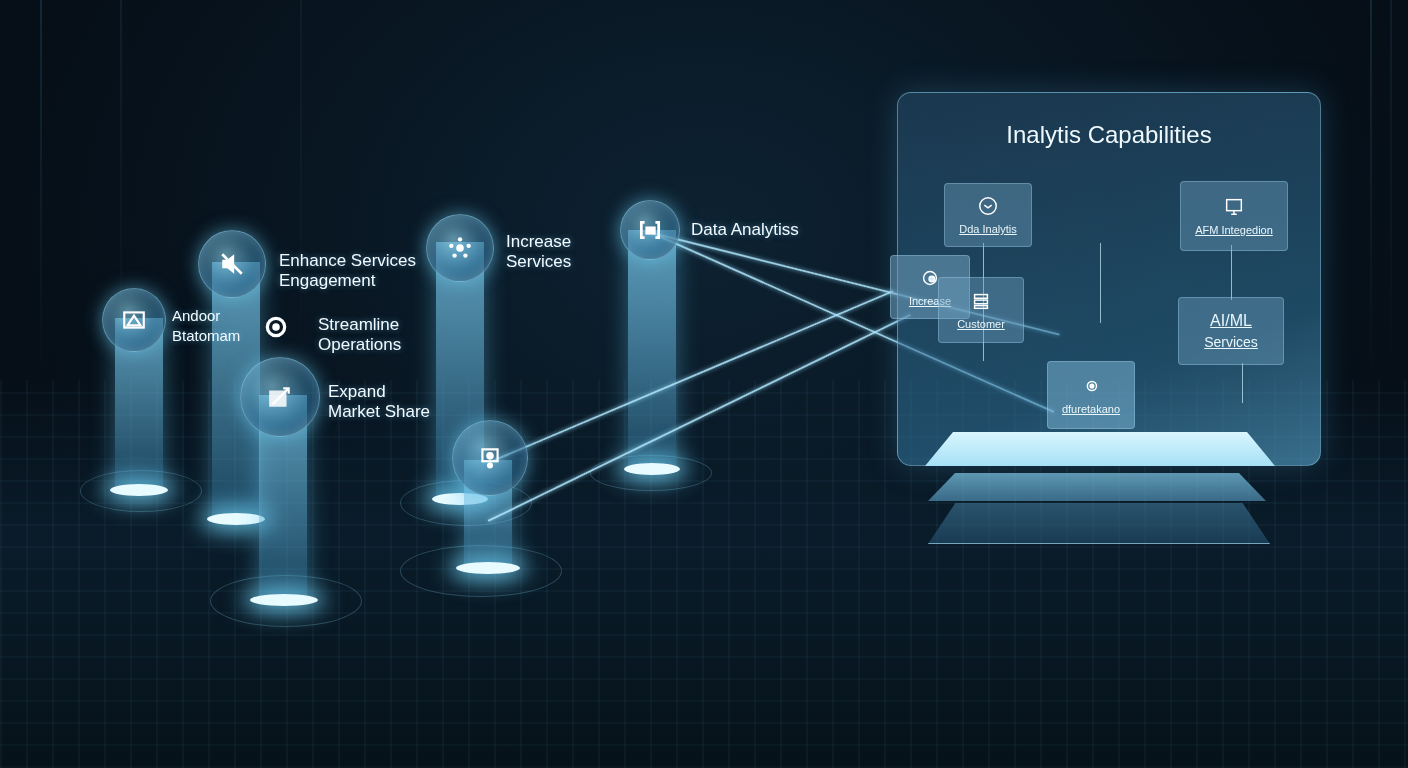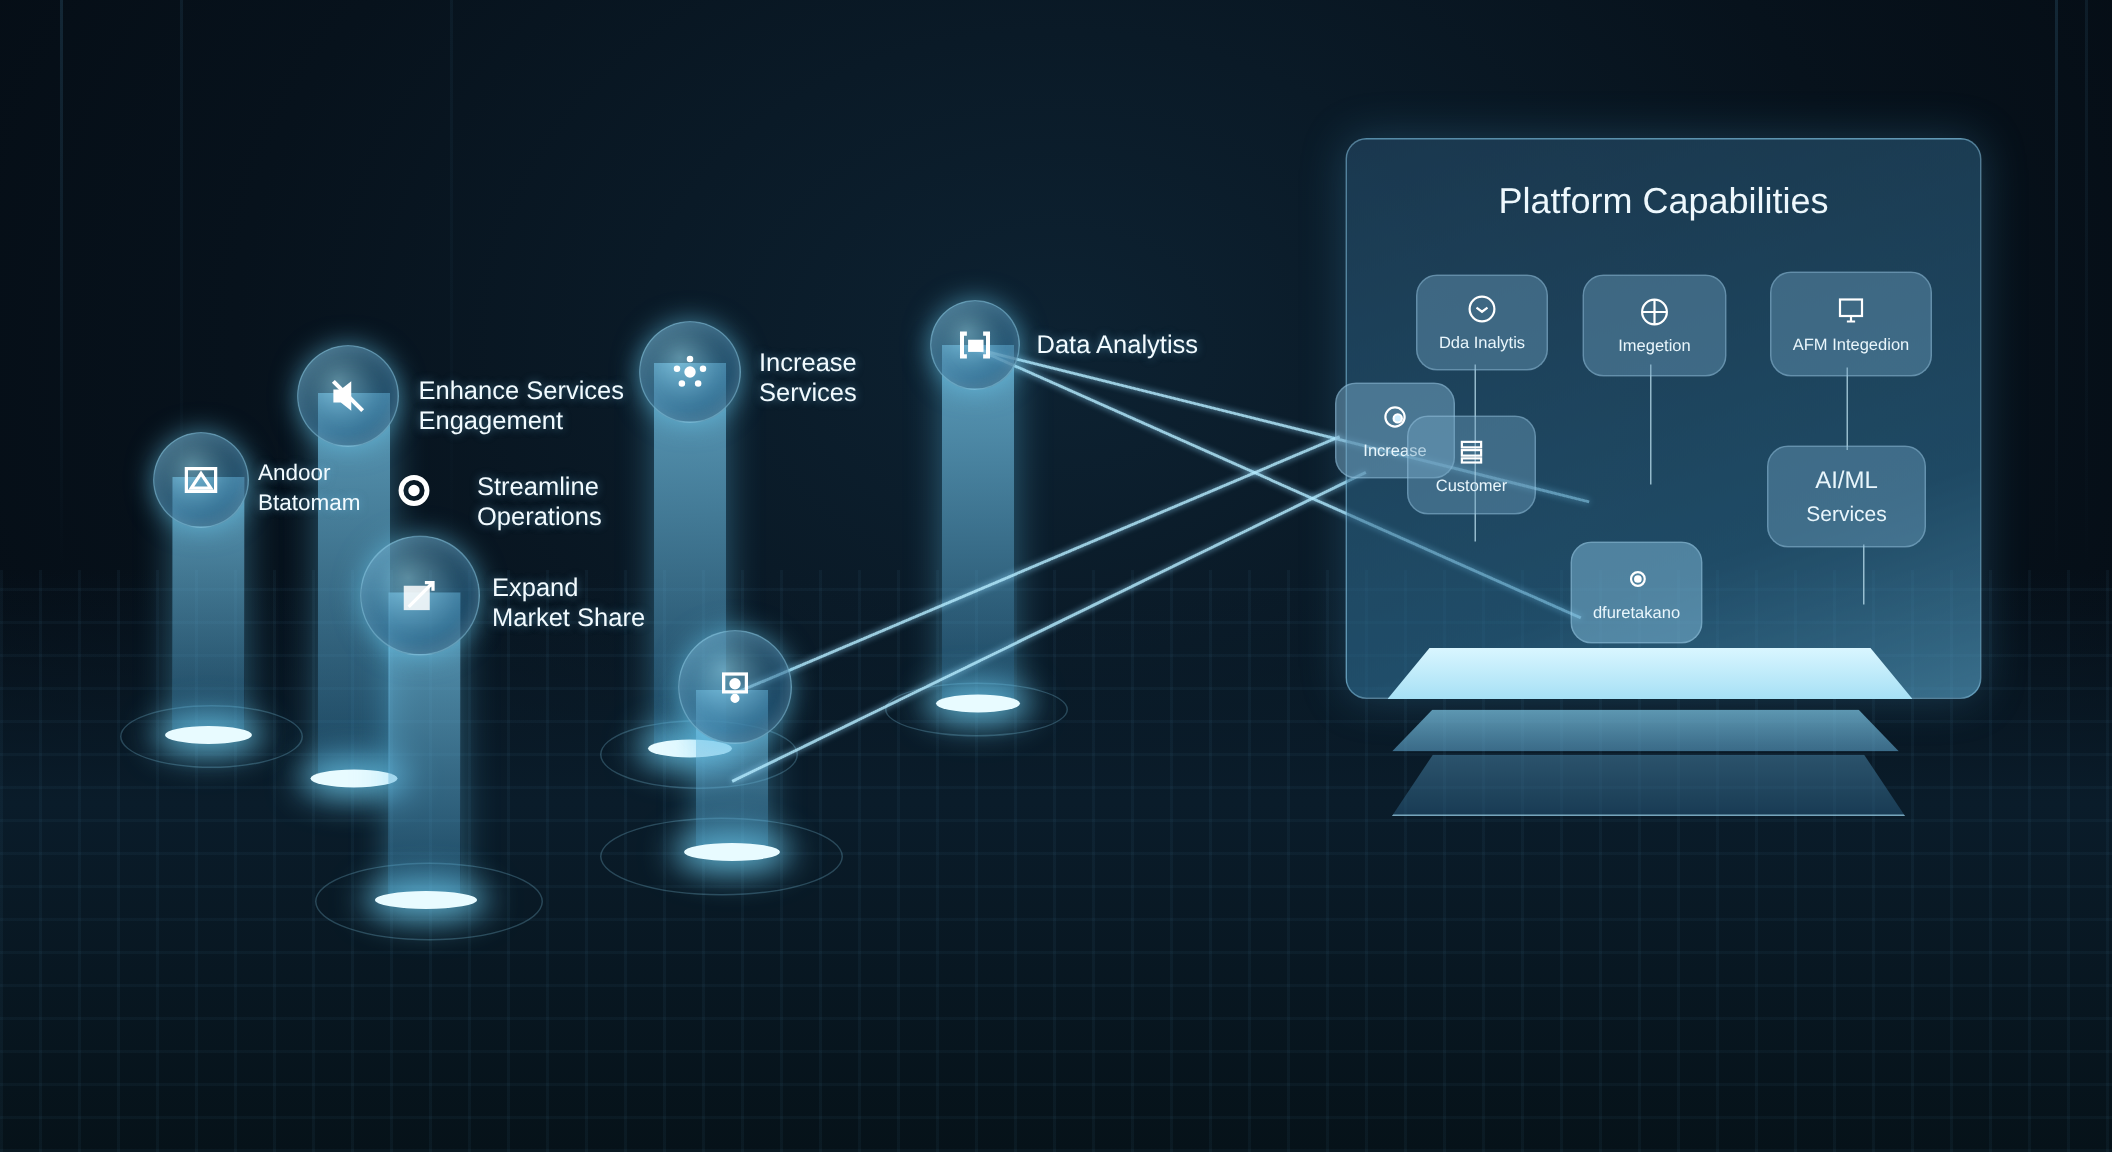--- a/index.html
+++ b/index.html
@@ -19,22 +19,22 @@
   .orb{position:absolute;border-radius:50%;
     background:radial-gradient(circle at 40% 35%, rgba(150,220,245,0.55), rgba(30,90,130,0.55) 60%, rgba(15,45,70,0.8));
     box-shadow:0 0 18px rgba(110,210,245,0.55), inset 0 0 14px rgba(170,230,255,0.4);
     border:1px solid rgba(160,225,250,0.5);display:flex;align-items:center;justify-content:center;}
   .orb svg{width:26px;height:26px;}
   .goal{position:absolute;font-size:17px;line-height:20px;color:#f2fbff;text-shadow:0 0 6px rgba(120,200,240,0.5);}
   .panel{position:absolute;left:897px;top:92px;width:422px;height:372px;border-radius:14px;
     background:linear-gradient(160deg, rgba(40,80,110,0.55), rgba(50,120,160,0.55) 70%, rgba(90,170,210,0.6));
     border:1px solid rgba(150,210,240,0.45);box-shadow:0 0 30px rgba(80,170,220,0.25);}
   .panel-title{position:absolute;left:0;right:0;top:28px;text-align:center;font-size:24px;color:#eef8fd;}
-  .card{position:absolute;border-radius:14px;background:rgba(110,160,190,0.42);border:1px solid rgba(170,215,240,0.35);
-    display:flex;flex-direction:column;align-items:center;justify-content:center;font-size:11px;color:#e9f6fc;gap:6px;}
+  .card{position:absolute;border-radius:4px;background:rgba(110,160,190,0.42);border:1px solid rgba(170,215,240,0.35);
+    display:flex;flex-direction:column;align-items:center;justify-content:center;font-size:11px;color:#e9f6fc;gap:6px;text-decoration:underline;}
   .card svg{width:22px;height:22px;}
   .vline{position:absolute;width:1px;background:rgba(200,235,250,0.7);}
   .layer{position:absolute;clip-path:polygon(8% 0,92% 0,100% 100%,0 100%);}
   .beam{position:absolute;height:1.5px;background:rgba(180,235,255,0.85);transform-origin:0 50%;box-shadow:0 0 4px rgba(150,220,255,0.8);}
 </style>
 </head>
 <body>
 
 <div class="floor"></div>
 <div class="rain" style="left:40px"></div>
@@ -121,40 +121,33 @@
 
 <div class="orb" style="left:452px;top:420px;width:74px;height:74px">
   <svg viewBox="0 0 24 24" fill="none" stroke="#fff" stroke-width="2">
       <rect x="5" y="4" width="14" height="11"></rect>
       <circle cx="12" cy="10" r="2.5" fill="#fff"></circle>
       <circle cx="12" cy="19" r="1.8" fill="#fff"></circle>
     </svg>
 </div>
 
 <div class="panel">
-  <div class="panel-title">Platform Capabilities</div>
+  <div class="panel-title">Inalytis Capabilities</div>
 
   <div class="vline" style="left:85px;top:150px;height:118px"></div>
   <div class="vline" style="left:202px;top:150px;height:80px"></div>
   <div class="vline" style="left:333px;top:152px;height:55px"></div>
   <div class="vline" style="left:344px;top:270px;height:40px"></div>
 
   <div class="card" style="left:46px;top:90px;width:86px;height:62px">
     <svg viewBox="0 0 24 24" fill="none" stroke="#fff" stroke-width="1.6">
         <circle cx="12" cy="12" r="9"></circle>
         <path d="M8 11l4 3 4-3"></path>
       </svg>
     <span>Dda Inalytis</span>
-  </div>
-  <div class="card" style="left:157px;top:90px;width:94px;height:66px">
-    <svg viewBox="0 0 24 24" fill="none" stroke="#fff" stroke-width="1.6">
-        <circle cx="12" cy="12" r="9"></circle>
-        <path d="M3 12h18M12 3v18"></path>
-      </svg>
-    <span>Imegetion</span>
   </div>
   <div class="card" style="left:282px;top:88px;width:106px;height:68px">
     <svg viewBox="0 0 24 24" fill="none" stroke="#fff" stroke-width="1.6">
         <rect x="4" y="4" width="16" height="12"></rect>
         <path d="M9 20h6M12 16v4"></path>
       </svg>
     <span>AFM Integedion</span>
   </div>
   <div class="card" style="left:-8px;top:162px;width:78px;height:62px;background:rgba(120,170,200,0.5)">
     <svg viewBox="0 0 24 24" fill="none" stroke="#fff" stroke-width="1.6">

